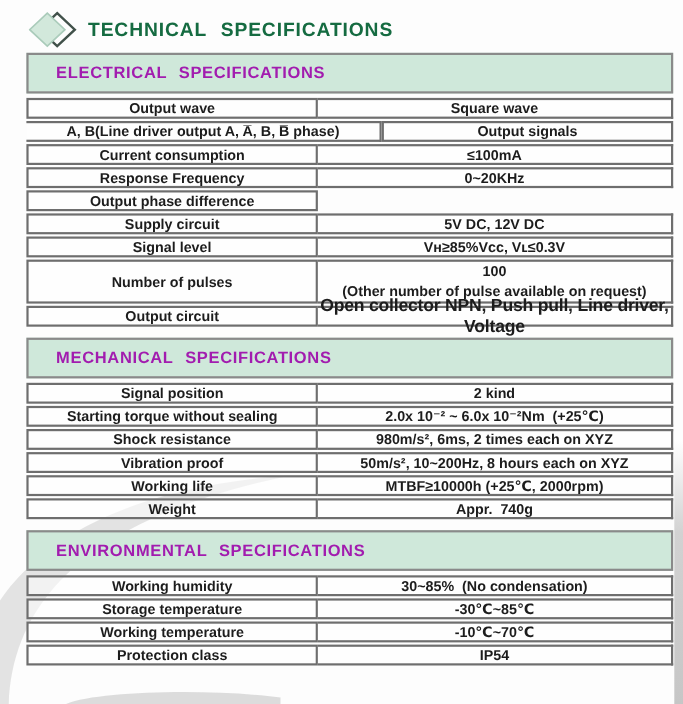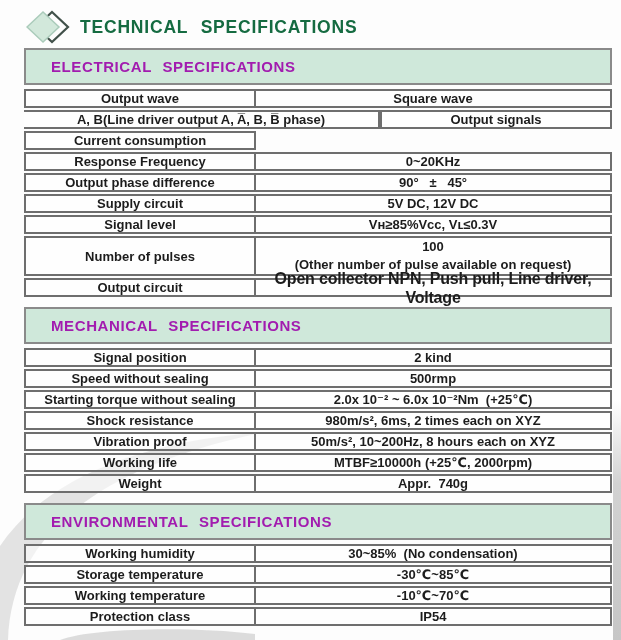--- a/index.html
+++ b/index.html
@@ -34,21 +34,21 @@
 
   .rows { margin-bottom:10px; }
   .row { display:flex; margin-bottom:2px; }
   .cell {
     box-sizing:border-box; border:2px solid #6e6e6e;
     background:rgba(255,255,255,0.55);
     display:flex; align-items:center; justify-content:center;
     height:19px; font-size:13px; font-weight:bold; color:#1c1c1c;
     text-align:center;
   }
-  .label { width:232px; }
+  .label { width:265px; }
   .value { flex:1; border-left:none; white-space:pre-wrap; line-height:19px; }
   .row.tall .cell  { height:40px; }
   .row.tall .value { line-height:18px; }
   .row.condensed .value { font-size:16px; letter-spacing:-0.2px; }
 </style>
 </head>
 <body>
 
 <div class="sheet">
 
@@ -76,28 +76,28 @@
           <div class="row">
             <div class="cell label">Output wave</div>
             <div class="cell value">Square wave</div>
           </div>
           <div class="row">
             <div class="cell value">A, B(Line driver output A, A̅, B, B̅ phase)</div>
             <div class="cell label">Output signals</div>
           </div>
           <div class="row">
             <div class="cell label">Current consumption</div>
+            <div class="cell value">≤100mA</div>
           </div>
           <div class="row">
             <div class="cell label">Response Frequency</div>
             <div class="cell value">0~20KHz</div>
           </div>
           <div class="row">
             <div class="cell label">Output phase difference</div>
-            <div class="cell value">90°   ±   45°</div>
           </div>
           <div class="row">
             <div class="cell label">Supply circuit</div>
             <div class="cell value">5V DC, 12V DC</div>
           </div>
           <div class="row">
             <div class="cell label">Signal level</div>
             <div class="cell value">Vʜ≥85%Vcc, Vʟ≤0.3V</div>
           </div>
           <div class="row tall">
@@ -113,24 +113,20 @@
     </div>
 
     <div class="section">
       <div class="section-header">
         <span class="txt">MECHANICAL  SPECIFICATIONS</span>
       </div>
       <div class="rows">
           <div class="row">
             <div class="cell label">Signal position</div>
             <div class="cell value">2 kind</div>
-          </div>
-          <div class="row">
-            <div class="cell label">Speed without sealing</div>
-            <div class="cell value">500rmp</div>
           </div>
           <div class="row">
             <div class="cell label">Starting torque without sealing</div>
             <div class="cell value">2.0x 10⁻² ~ 6.0x 10⁻²Nm  (+25℃)</div>
           </div>
           <div class="row">
             <div class="cell label">Shock resistance</div>
             <div class="cell value">980m/s², 6ms, 2 times each on XYZ</div>
           </div>
           <div class="row">

